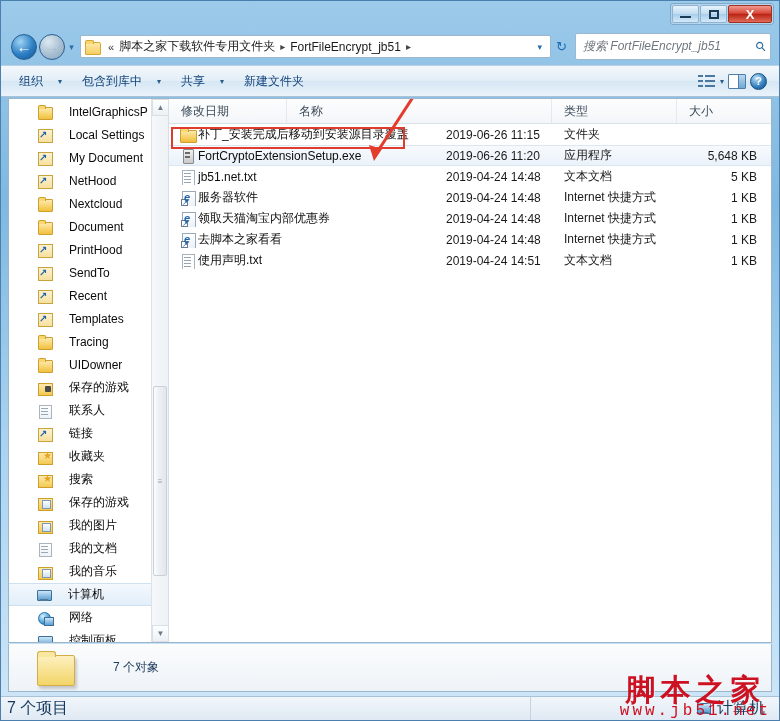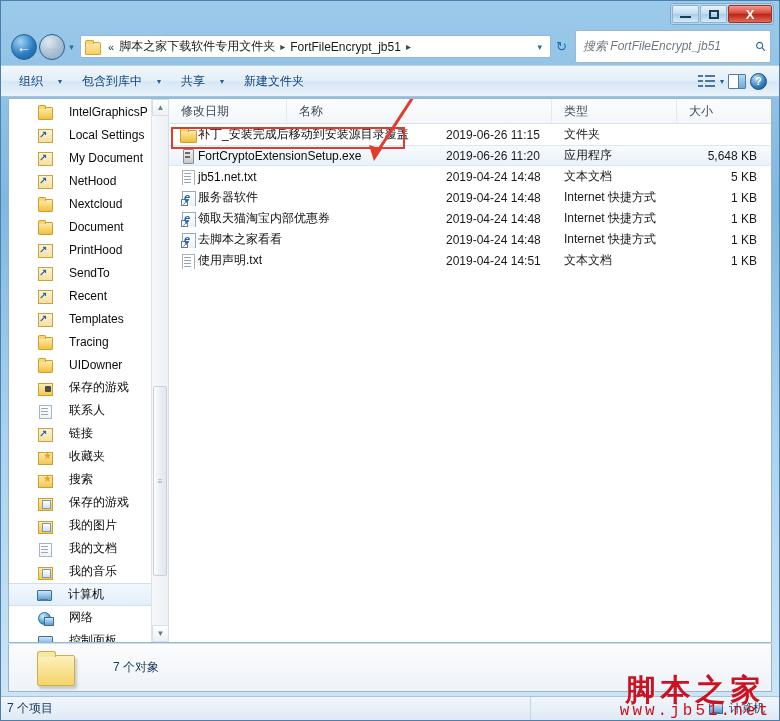--- a/index.html
+++ b/index.html
@@ -97,21 +97,21 @@
   .crumb-arrow { color:#444; font-size:10px; padding:0 5px; }
   .addr-spacer { flex:1; }
   .addr-down { color:#2a6ca8; font-size:9px; padding:0 6px; }
   .refresh-btn {
     width: 21px; height: 21px; flex:none;
     display:flex; align-items:center; justify-content:center;
     color:#1f6fb2; font-size:13px;
     border:1px solid transparent;
   }
   .searchbox {
-    width: 196px; height: 33px; margin-left: 3px; flex:none;
+    width: 196px; height: 27px; margin-left: 3px; flex:none;
     background:#fff; border:1px solid #9bb8cf; border-radius:2px;
     display:flex; align-items:center; padding: 0 4px 0 7px;
   }
   .search-ph { flex:1; color:#70787f; font-style: italic; font-size:12px; white-space:nowrap; overflow:hidden;}
   .search-ico { color:#2b6ca3; font-size:13px; transform: rotate(-45deg); }
 
   
   .toolbar {
     position: absolute; left: 0; top: 64px;
     width: 778px; height: 32px;
@@ -382,21 +382,21 @@
   }
   .det-text { font-size:12px; color:#1b3a5c; }
 
   
   .statusbar {
     position:absolute; left:0; bottom:0;
     width:778px; height:24px;
     background: linear-gradient(180deg,#f0f5fa 0%,#e0eaf4 100%);
     border-top:1px solid #a8c2d8;
     display:flex; align-items:center;
-    font-size:12px; color:#15395c;
+    font-size:16px; color:#15395c;
   }
   .st-left { padding-left:6px; width:530px; border-right:1px solid #c3d4e3; height:100%; display:flex; align-items:center;}
   .st-right { flex:1; display:flex; align-items:center; justify-content:flex-end; padding-right:14px; gap:5px;}
   .st-pcicon { width:15px; height:13px; position:relative; }
   .st-pcicon::before{
     content:''; position:absolute; left:0; top:1px; width:12px; height:9px;
     background: linear-gradient(180deg,#cfe7f8,#4f97cf); border:1px solid #3a6d98;
   }
   .st-pcicon::after{
     content:''; position:absolute; left:3px; top:10px; width:8px; height:2px; background:#4e7093;

